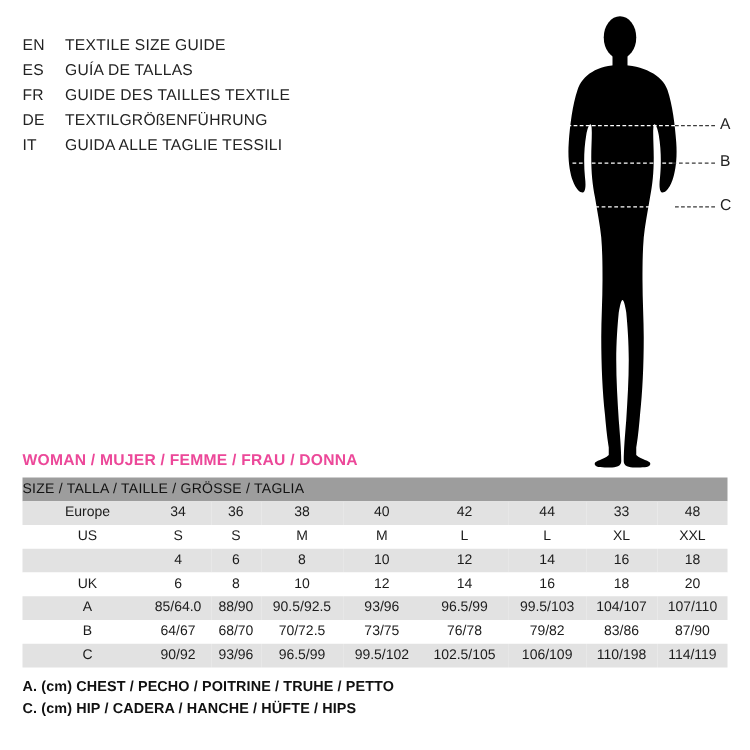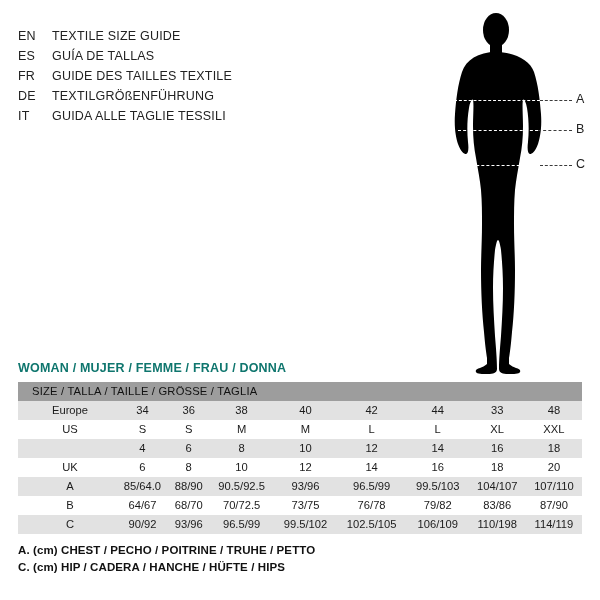--- a/index.html
+++ b/index.html
@@ -73,21 +73,21 @@
   }
 
   
   .woman-title {
     position: absolute;
     left: 18px;
     top: 361px;
     font-size: 12.5px;
     font-weight: bold;
     letter-spacing: 0.2px;
-    color: #0f766e;
+    color: #ec4899;
   }
 
   .table {
     position: absolute;
     left: 18px;
     top: 382px;
     width: 564px;
     border-collapse: collapse;
     font-size: 11.5px;
   }
@@ -103,21 +103,21 @@
   .table td.label, .table th.label {
     text-align: center;
     padding-left: 6px;
     width: 92px;
   }
   .row-head td {
     background: #9d9d9d;
     color: #111;
     font-weight: normal;
     text-align: left;
-    padding-left: 14px;
+    padding-left: 0;
     font-size: 11.2px;
     letter-spacing: 0.2px;
   }
   .row-shade td { background: #e2e2e2; }
   .row-plain td { background: #ffffff; }
 
   
   .notes {
     position: absolute;
     left: 18px;

